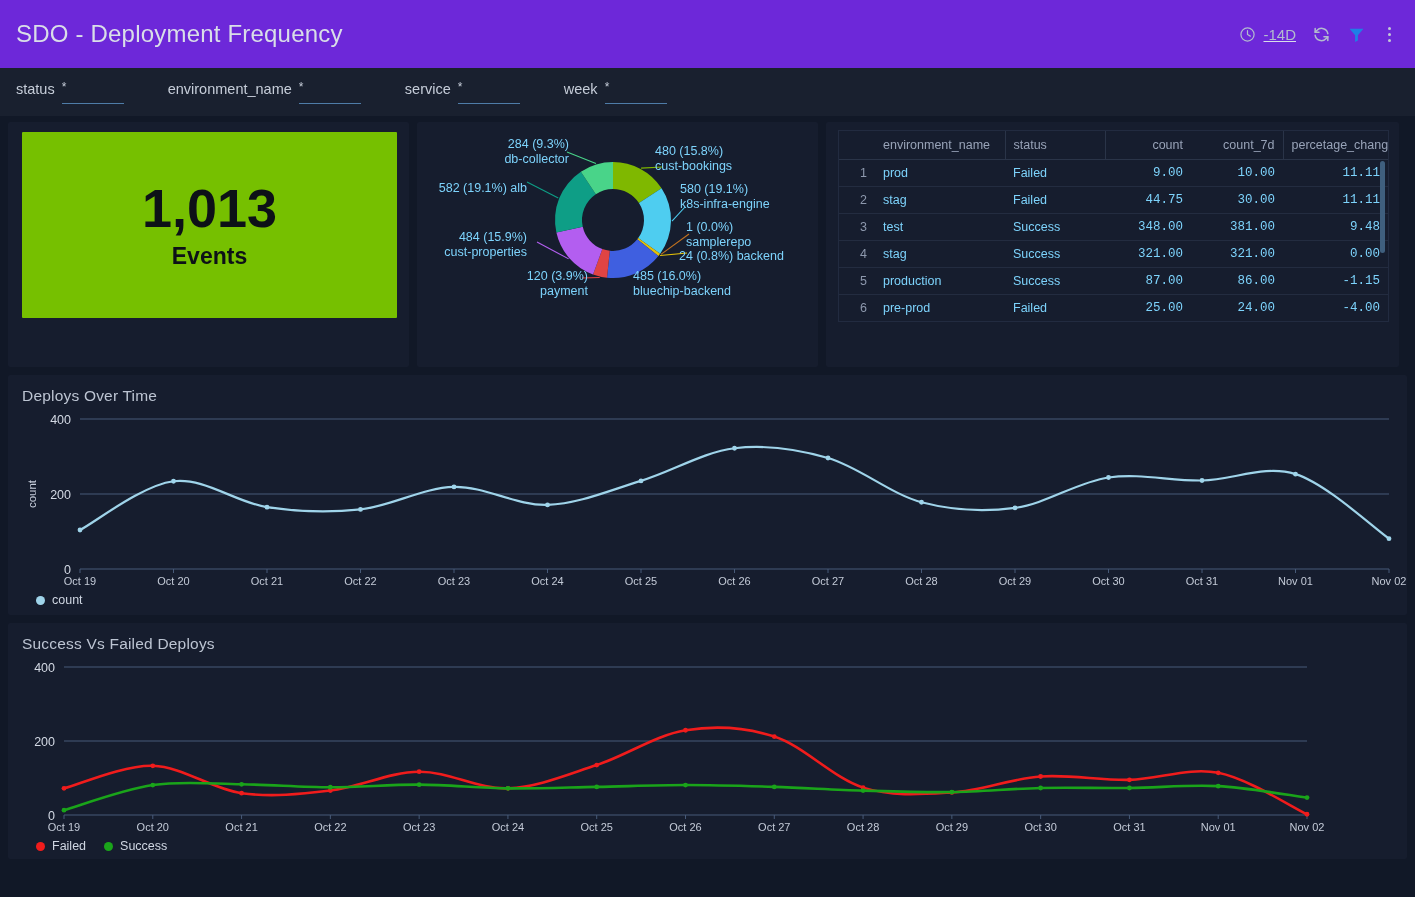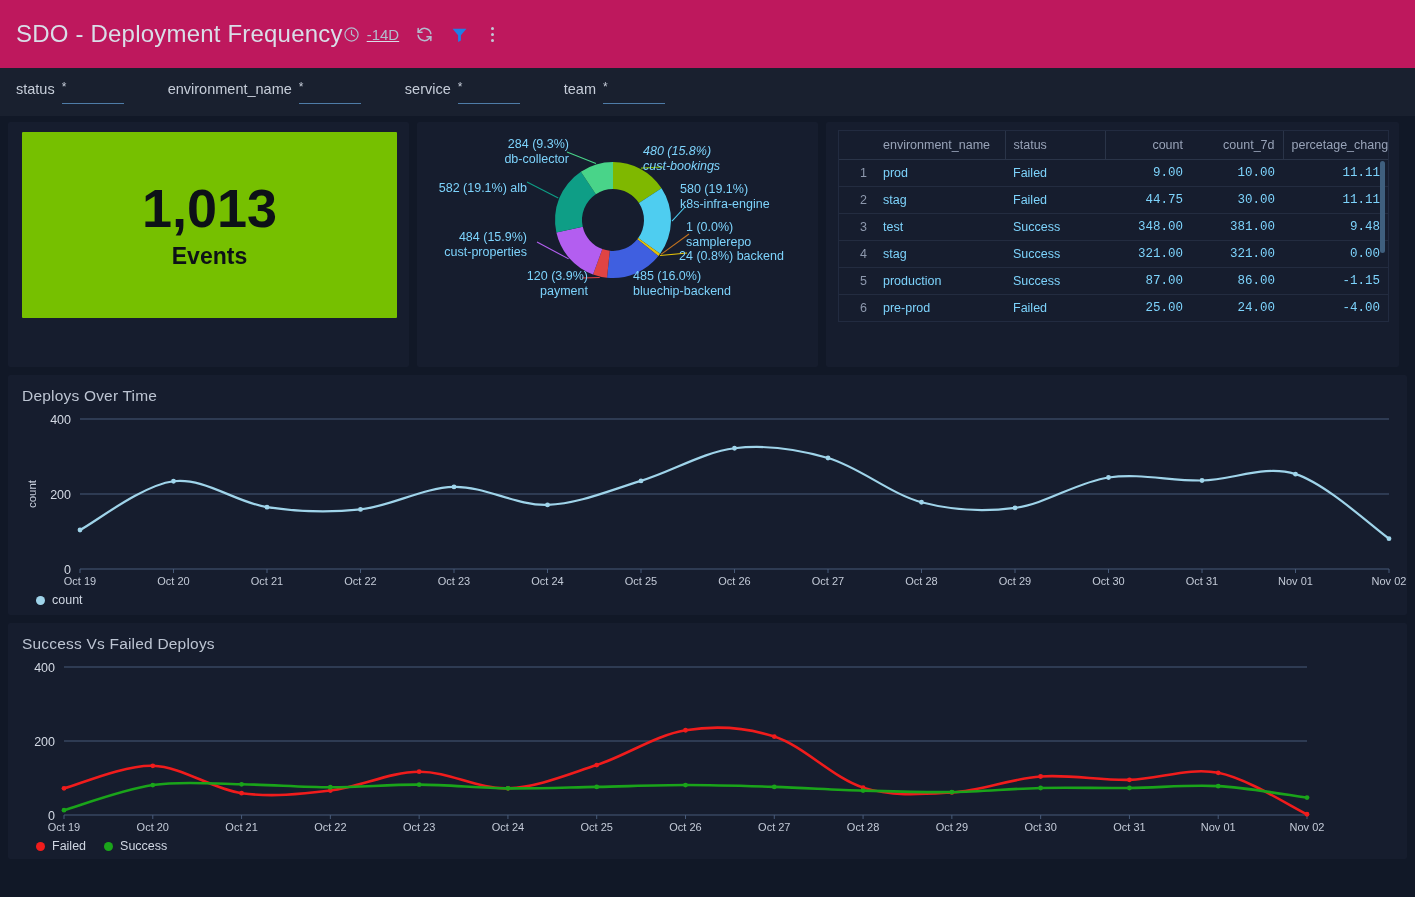--- a/index.html
+++ b/index.html
@@ -6,22 +6,22 @@
   html, body {
     width: 1415px; height: 897px;
     background: #111827;
     font-family: "Liberation Sans", sans-serif;
     color: #d8dde8;
     overflow: hidden;
   }
 
   
   .header {
-    height: 68px; background: #be185d;
-    display: flex; align-items: center; 
+    height: 68px; background: #6d28d9;
+    display: flex; align-items: center; justify-content: space-between;
     padding: 0 18px 0 16px;
   }
   .header-title { font-size: 24px; font-weight: 400; color: #d9dee8; letter-spacing: .2px; }
   .header-tools { display: flex; align-items: center; gap: 16px; text-decoration: underline; }
   .time-range { display: flex; align-items: center; gap: 7px; color: #b3bcce; font-size: 15px; }
   .icon-btn { display: flex; align-items: center; justify-content: center; cursor: pointer; }
   .kebab { display: flex; flex-direction: column; gap: 3px; align-items: center; padding: 2px 6px; }
   .kebab i { width: 3px; height: 3px; border-radius: 50%; background: #c2c9d6; display: block; }
 
   
@@ -151,21 +151,21 @@
     </span>
   </div>
   <div class="filter">
     <span class="filter-label">service</span>
     <span class="filter-value-wrap">
       <span class="filter-value">*</span>
       <span class="filter-underline"></span>
     </span>
   </div>
   <div class="filter">
-    <span class="filter-label">team</span>
+    <span class="filter-label">week</span>
     <span class="filter-value-wrap">
       <span class="filter-value">*</span>
       <span class="filter-underline"></span>
     </span>
   </div>
 </div>
 
 <div class="grid">
 
   <div class="row">
@@ -192,21 +192,21 @@
             <polyline points="224.08089618918734,46.11104867881715 246,45" fill="none" stroke="#7fb800" stroke-width="1.1"></polyline>
             <polyline points="254.98739859048794,99.2193471724257 268,85" fill="none" stroke="#4ecdf0" stroke-width="1.1"></polyline>
             <polyline points="243.98161944424402,132.3331355327145 272,112" fill="none" stroke="#c2721f" stroke-width="1.1"></polyline>
             <polyline points="243.07869327827797,133.56116757377103 270,131" fill="none" stroke="#e3c008" stroke-width="1.1"></polyline>
             <polyline points="218.85967237554462,152.39150098023367 222,150" fill="none" stroke="#3f5fe0" stroke-width="1.1"></polyline>
             <polyline points="182.70148519506745,155.48173191530498 165,156" fill="none" stroke="#e04444" stroke-width="1.1"></polyline>
             <polyline points="151.61466093155454,136.87083322723 120,120" fill="none" stroke="#b35ef0" stroke-width="1.1"></polyline>
             <polyline points="141.26069376615322,75.98617813651741 110,60" fill="none" stroke="#0e9e86" stroke-width="1.1"></polyline>
             <polyline points="178.93155945553193,41.52285119289432 150,30" fill="none" stroke="#49d489" stroke-width="1.1"></polyline>
           </svg>
-          <div class="dlabel" style="top: 22px; left: 226px; font-style: italic;">480 (15.8%)<br>cust-bookings</div>
+          <div class="dlabel" style="top: 22px; left: 238px;">480 (15.8%)<br>cust-bookings</div>
           <div class="dlabel" style="top: 60px; left: 263px;">580 (19.1%)<br>k8s-infra-engine</div>
           <div class="dlabel" style="top: 98px; left: 269px;">1 (0.0%)<br>samplerepo</div>
           <div class="dlabel" style="top: 127px; left: 262px;">24 (0.8%) backend</div>
           <div class="dlabel" style="top: 147px; left: 216px;">485 (16.0%)<br>bluechip-backend</div>
           <div class="dlabel" style="top: 147px; left: 0px; width: 171px; text-align: right;">120 (3.9%)<br>payment</div>
           <div class="dlabel" style="top: 108px; left: 0px; width: 110px; text-align: right;">484 (15.9%)<br>cust-properties</div>
           <div class="dlabel" style="top: 59px; left: 0px; width: 110px; text-align: right;">582 (19.1%) alb</div>
           <div class="dlabel" style="top: 15px; left: 0px; width: 152px; text-align: right;">284 (9.3%)<br>db-collector</div>
         </div>
     </div>

